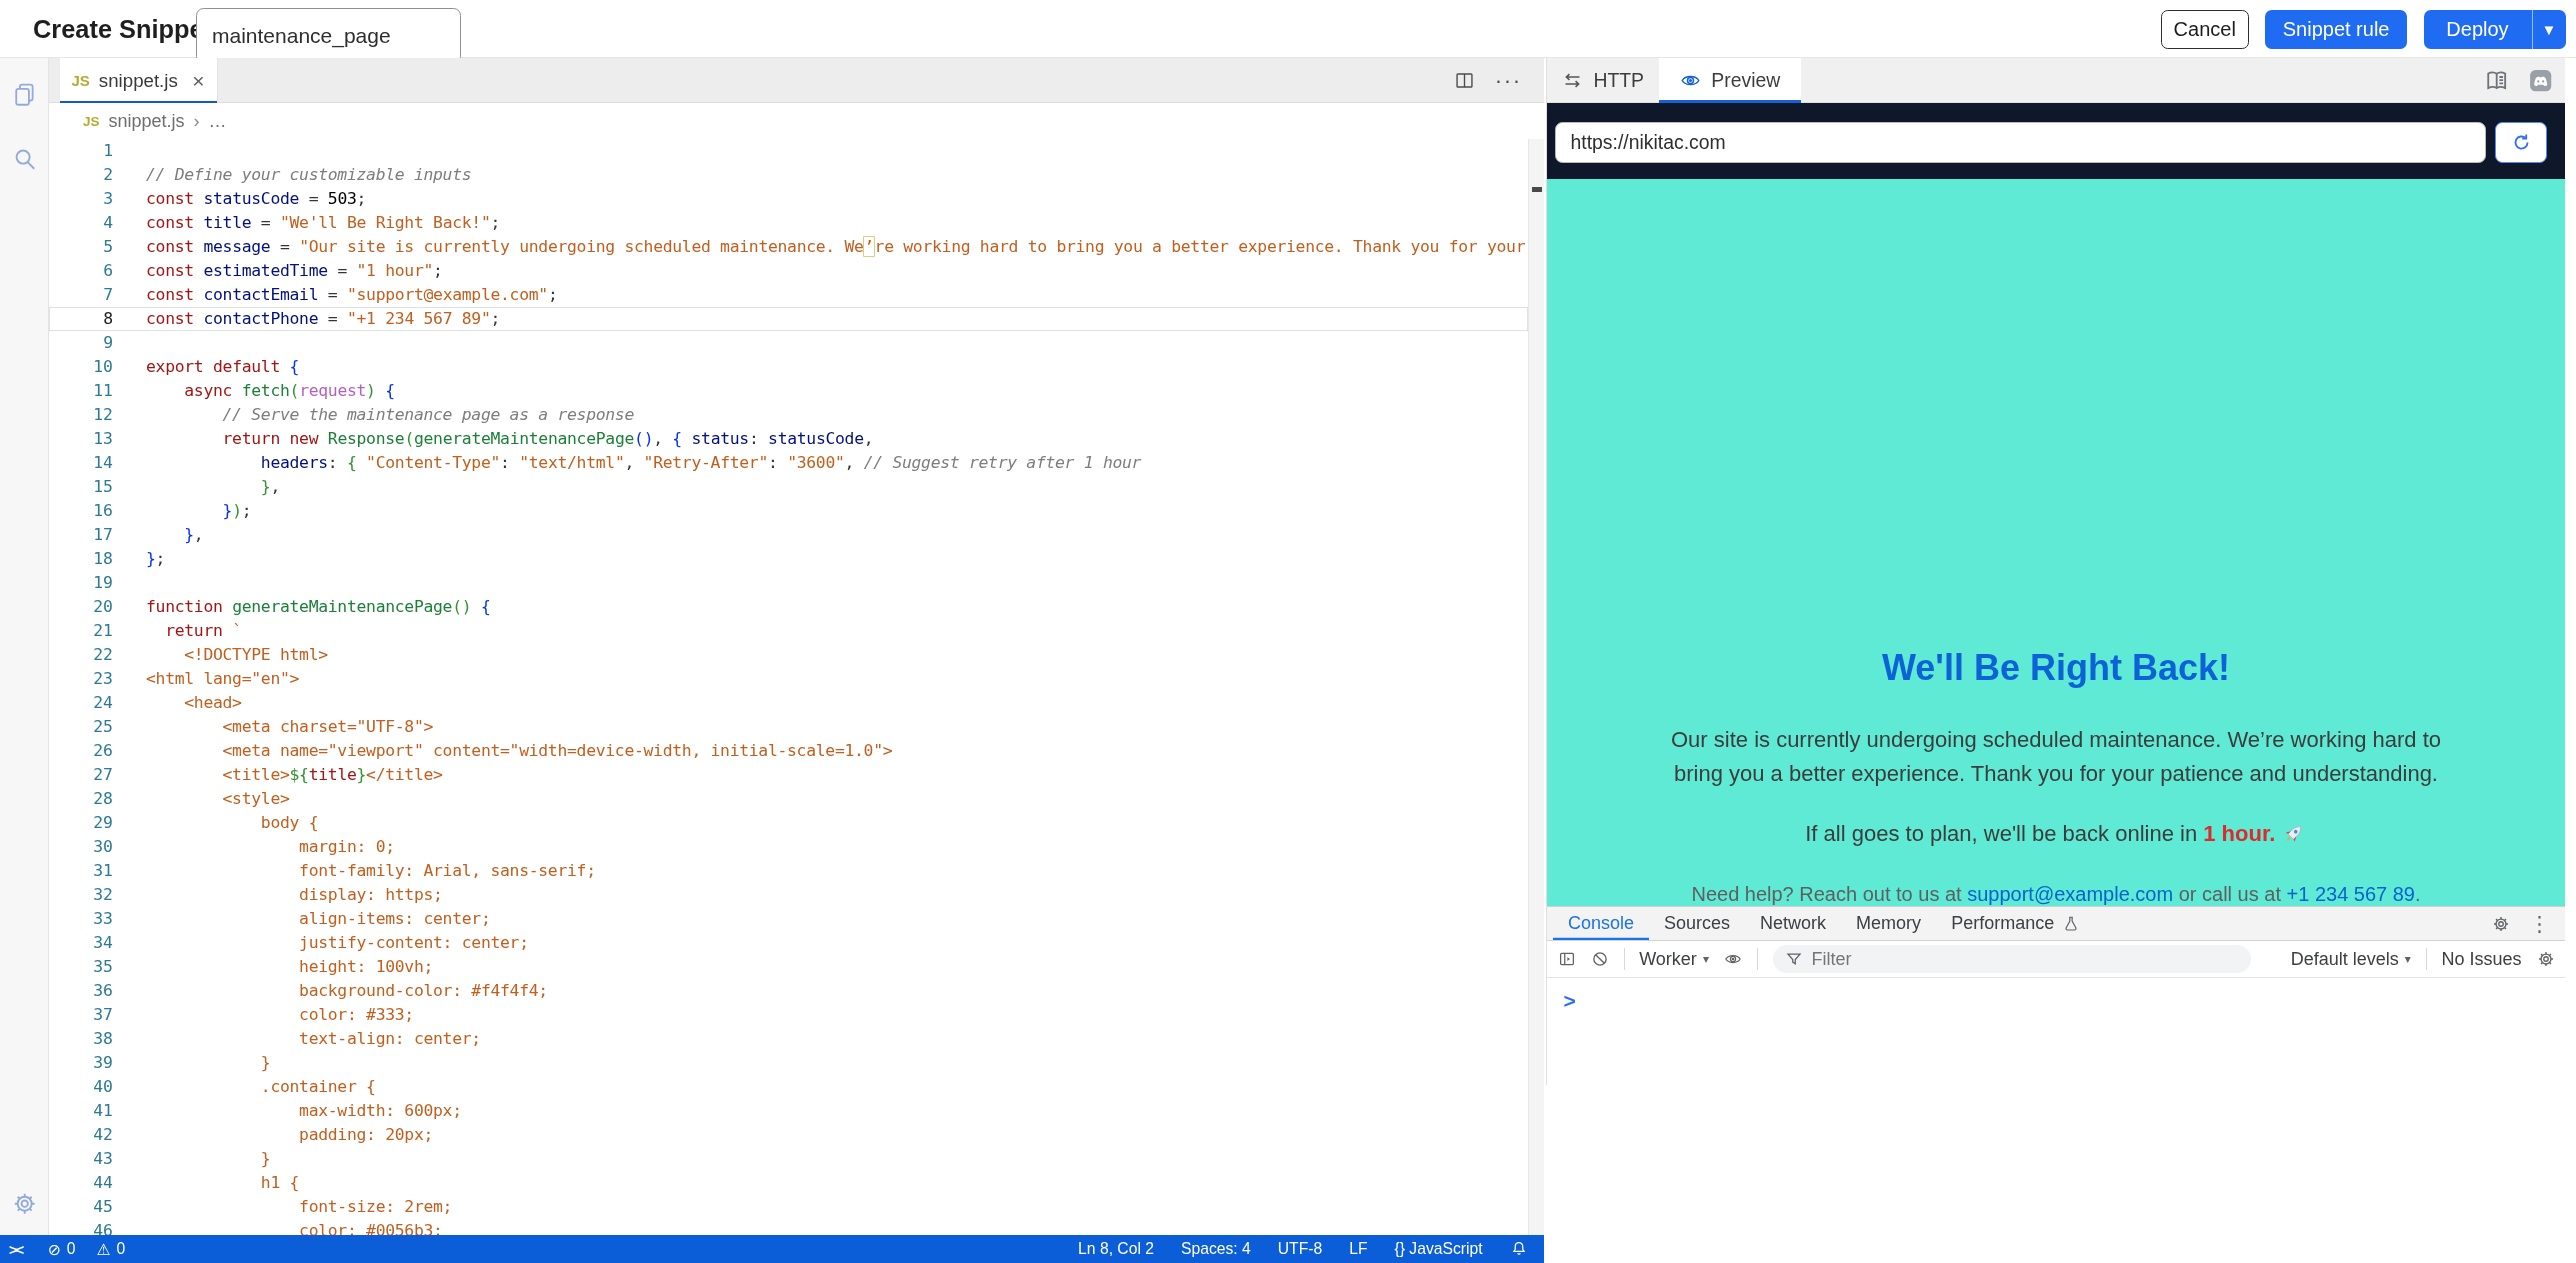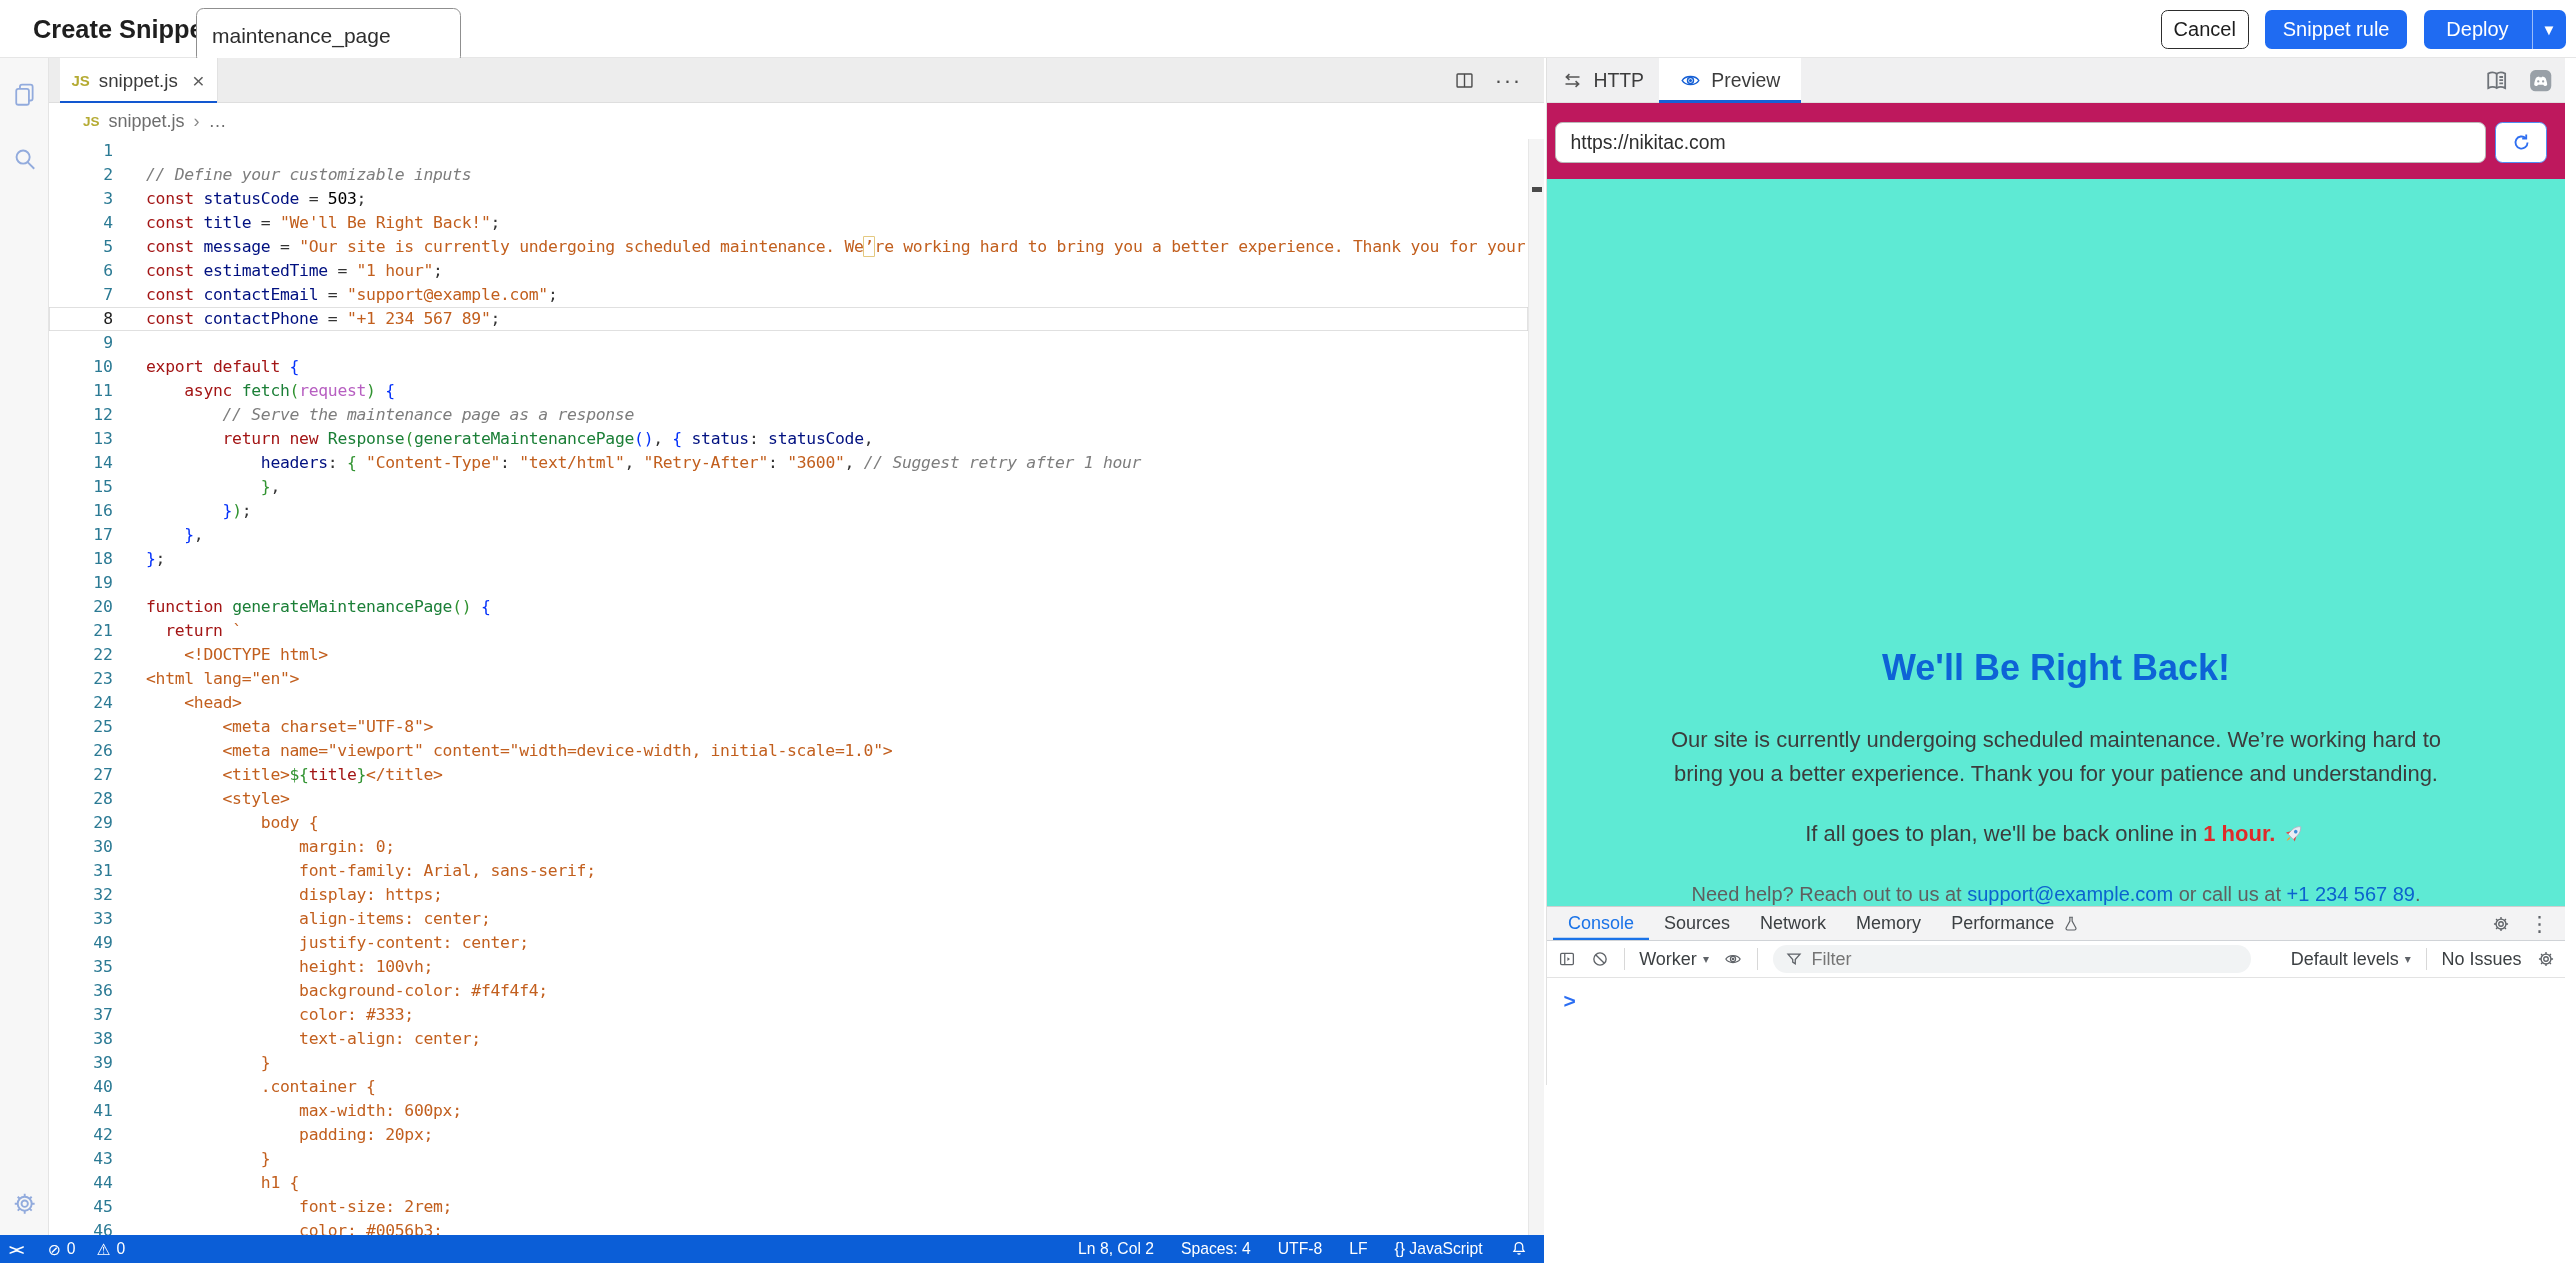--- a/index.html
+++ b/index.html
@@ -73,21 +73,21 @@
   .rp-tab { position:absolute; top:0; height:45px; display:flex; align-items:center; gap:10.5px; font-size:19.4px; color:#3c3c3c; cursor:pointer; justify-content:center; }
   .rp-tab-http { left:0; width:112px; }
   .rp-tab-preview { left:112px; width:142px; background:#fff; }
   .rp-tab-preview::after { content:""; position:absolute; left:0; bottom:0; width:100%; height:3px; background:#1660d5; }
   .rp-tab .icon-28 { color:#555; }
   .rp-tab-preview .icon-28 { color:#1660d5; }
   .rp-tab-actions { position:absolute; right:12px; top:0; height:45px; display:flex; align-items:center; gap:18px; }
   .icon-34 { width:25.4px; height:25.4px; color:#6f7379; cursor:pointer; } .icon-34 svg { width:100%; height:100%; display:block; }
   .discord-wrap { color:#99a0a7; }
 
-  .url-row { position:absolute; left:0; top:45px; width:1018px; height:76px; background:#be185d; }
+  .url-row { position:absolute; left:0; top:45px; width:1018px; height:76px; background:#0f172a; }
   .url-input { position:absolute; left:7.5px; top:18.7px; width:931px; height:41px; border:0.7px solid #b9b9b9; border-radius:7.5px; padding:0 15px; font-size:19.4px; color:#2e2e2e; font-family:"Liberation Sans",sans-serif; background:#fff; }
   .refresh-btn { position:absolute; left:948px; top:18.7px; width:52px; height:41px; border:1.5px solid #4f8df5; border-radius:7.5px; background:#fff; color:#2f6ff0; display:flex; align-items:center; justify-content:center; cursor:pointer; }
   .refresh-btn .icon-28 { color:#2f6ff0; }
 
   .preview-viewport { position:absolute; left:0; top:121px; width:1018px; height:727px; background:#5eead4; display:flex; align-items:flex-end; justify-content:center; }
   .mp { width:822px; text-align:center; }
   .mp-h1 { font-size:36px; font-weight:bold; color:#0d63d6; margin-bottom:34px; }
   .mp-msg { font-size:22px; line-height:34px; color:#3c3c3c; margin:0 auto 30px; max-width:792px; }
   .mp-eta { font-size:22px; color:#3c3c3c; margin-bottom:36px; }
   .mp-eta b { color:#e02a2a; font-weight:bold; }
@@ -205,21 +205,21 @@
         <div class="code-row"><span class="ln">24</span><span class="ct"><span class="tk-s">    &lt;head&gt;</span></span></div>
         <div class="code-row"><span class="ln">25</span><span class="ct"><span class="tk-s">        &lt;meta charset="UTF-8"&gt;</span></span></div>
         <div class="code-row"><span class="ln">26</span><span class="ct"><span class="tk-s">        &lt;meta name="viewport" content="width=device-width, initial-scale=1.0"&gt;</span></span></div>
         <div class="code-row"><span class="ln">27</span><span class="ct"><span class="tk-s">        &lt;title&gt;</span><span class="tk-gb">${</span><span class="tk-k">title</span><span class="tk-gb">}</span><span class="tk-s">&lt;/title&gt;</span></span></div>
         <div class="code-row"><span class="ln">28</span><span class="ct"><span class="tk-s">        &lt;style&gt;</span></span></div>
         <div class="code-row"><span class="ln">29</span><span class="ct"><span class="tk-s">            body {</span></span></div>
         <div class="code-row"><span class="ln">30</span><span class="ct"><span class="tk-s">                margin: 0;</span></span></div>
         <div class="code-row"><span class="ln">31</span><span class="ct"><span class="tk-s">                font-family: Arial, sans-serif;</span></span></div>
         <div class="code-row"><span class="ln">32</span><span class="ct"><span class="tk-s">                display: https;</span></span></div>
         <div class="code-row"><span class="ln">33</span><span class="ct"><span class="tk-s">                align-items: center;</span></span></div>
-        <div class="code-row"><span class="ln">49</span><span class="ct"><span class="tk-s">                justify-content: center;</span></span></div>
+        <div class="code-row"><span class="ln">34</span><span class="ct"><span class="tk-s">                justify-content: center;</span></span></div>
         <div class="code-row"><span class="ln">35</span><span class="ct"><span class="tk-s">                height: 100vh;</span></span></div>
         <div class="code-row"><span class="ln">36</span><span class="ct"><span class="tk-s">                background-color: #f4f4f4;</span></span></div>
         <div class="code-row"><span class="ln">37</span><span class="ct"><span class="tk-s">                color: #333;</span></span></div>
         <div class="code-row"><span class="ln">38</span><span class="ct"><span class="tk-s">                text-align: center;</span></span></div>
         <div class="code-row"><span class="ln">39</span><span class="ct"><span class="tk-s">            }</span></span></div>
         <div class="code-row"><span class="ln">40</span><span class="ct"><span class="tk-s">            .container {</span></span></div>
         <div class="code-row"><span class="ln">41</span><span class="ct"><span class="tk-s">                max-width: 600px;</span></span></div>
         <div class="code-row"><span class="ln">42</span><span class="ct"><span class="tk-s">                padding: 20px;</span></span></div>
         <div class="code-row"><span class="ln">43</span><span class="ct"><span class="tk-s">            }</span></span></div>
         <div class="code-row"><span class="ln">44</span><span class="ct"><span class="tk-s">            h1 {</span></span></div>

